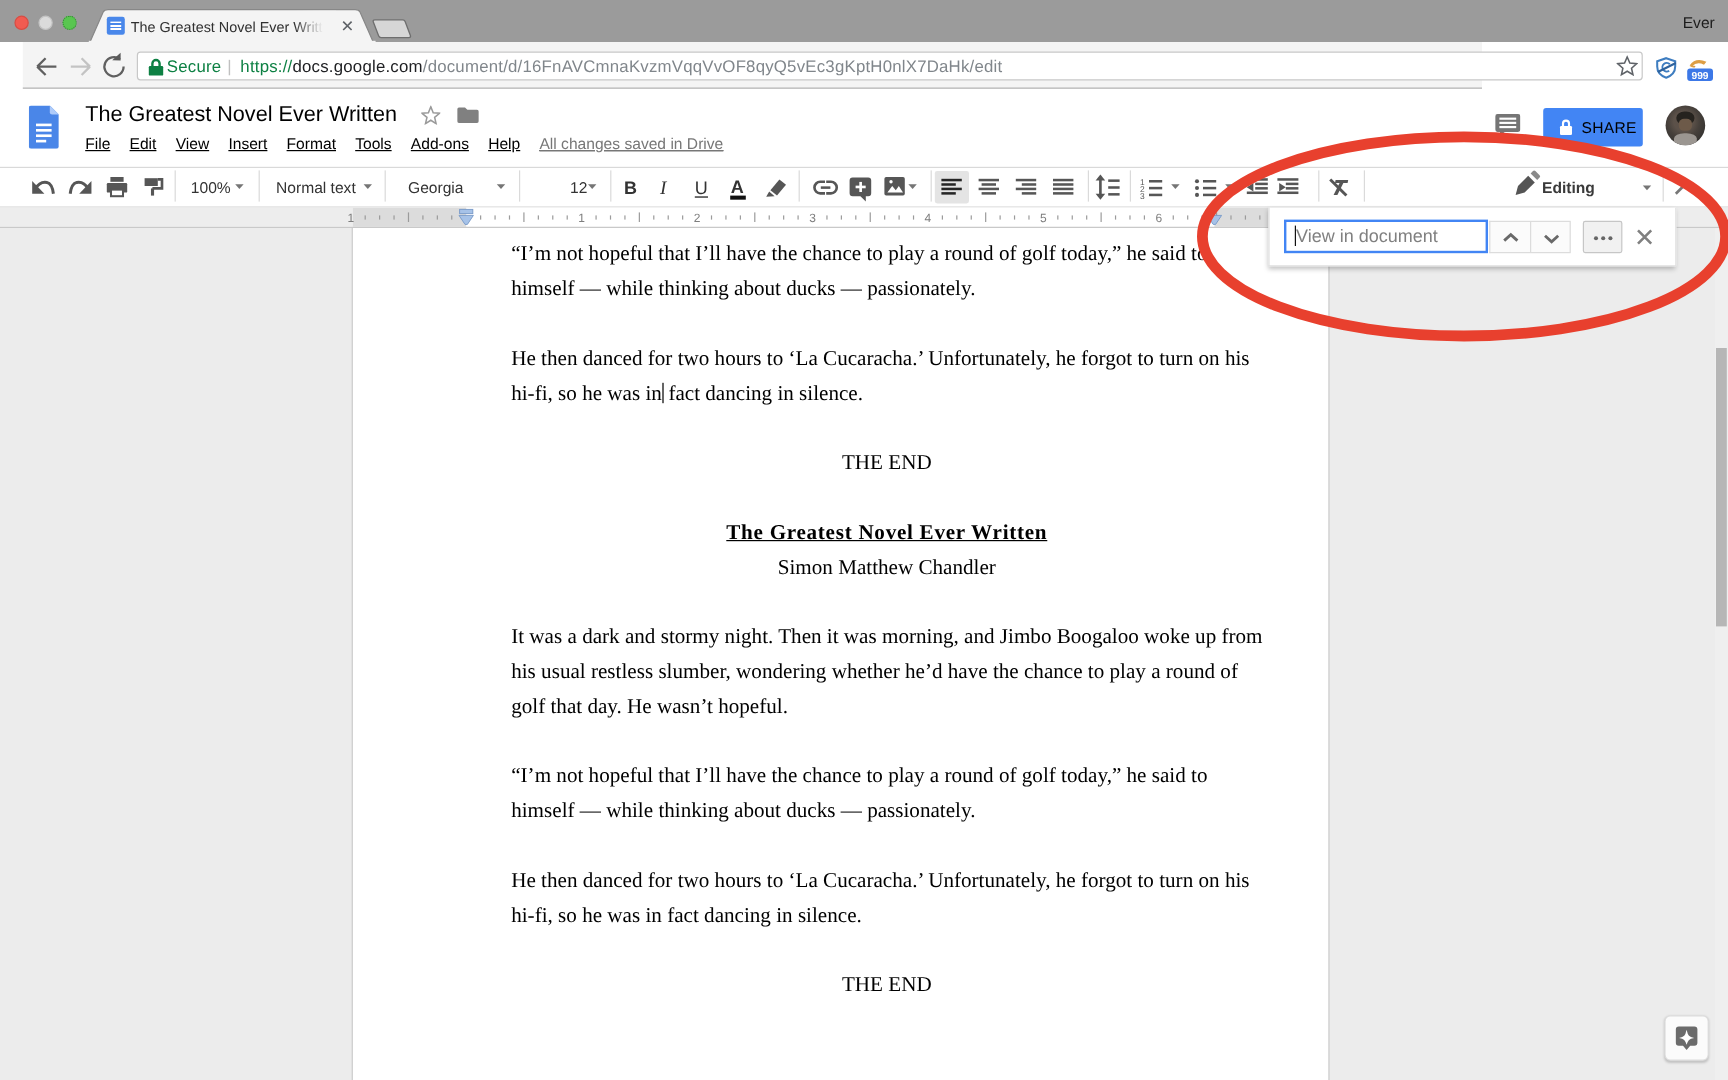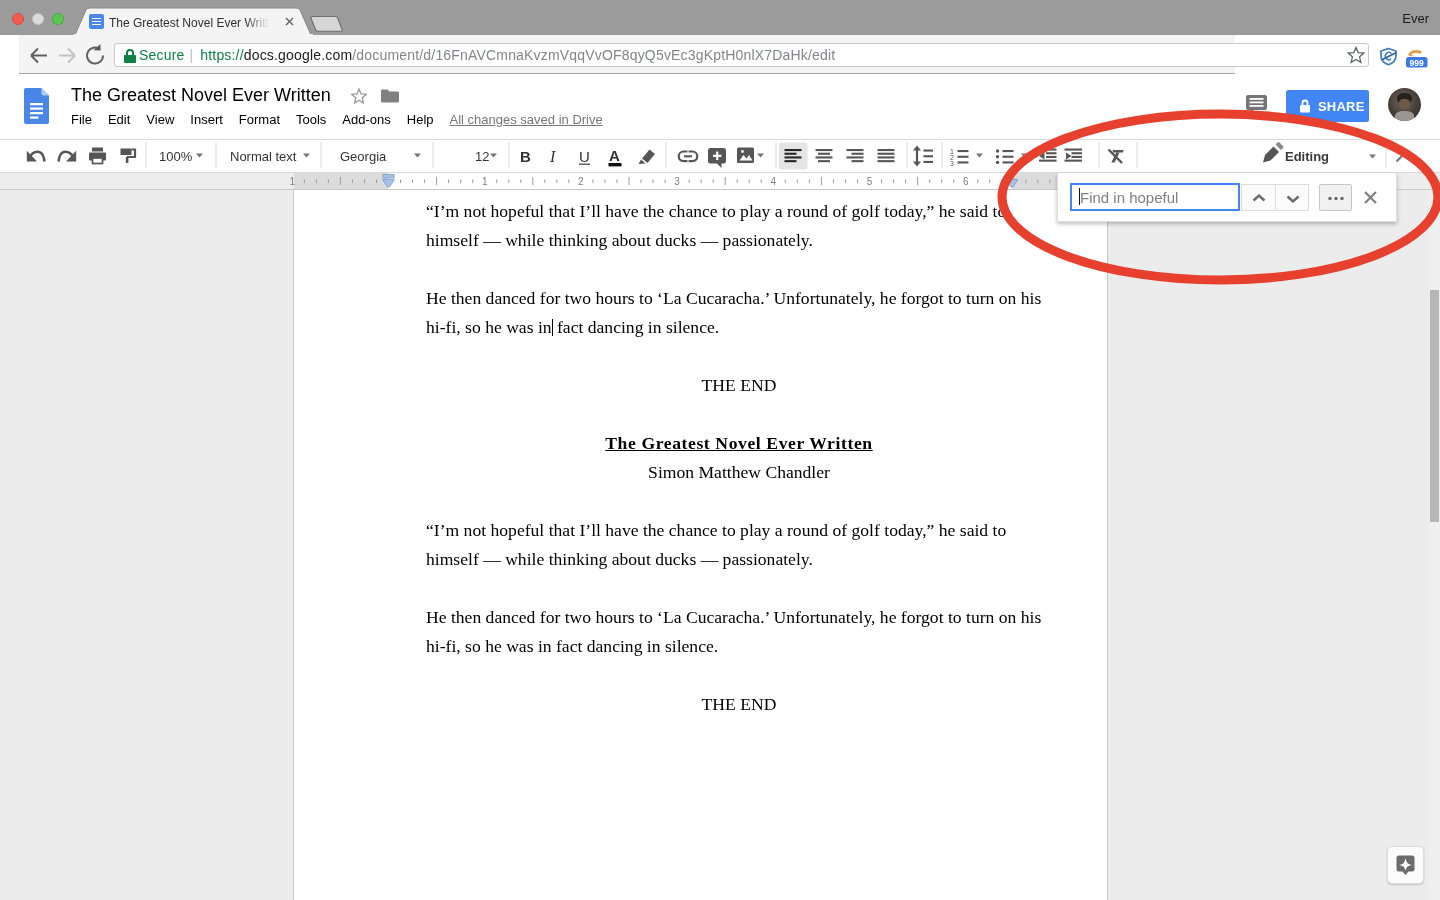--- a/index.html
+++ b/index.html
@@ -25,21 +25,21 @@
   #btoolbar { position:absolute; left:0; top:35px; width:1216px; height:39px; background:#f4f4f4; border-bottom:1px solid #a6a6a6;margin-left:19px; }
   #urlbar { position:absolute; left:95px; top:8px; width:1255px; height:24px; background:#fff; border:1px solid #c8c8c8; border-radius:3px; }
   #urltext { position:absolute; left:24px; top:2.5px; font-size:14px; letter-spacing:0.18px; color:#202124; white-space:nowrap; overflow:hidden; width:1180px; }
   .ugreen { color:#0d8043; }
   .ugrey { color:#80868b; }
   .usep { color:#c0c0c0; padding:0 7px 0 5px; }
 
   
   #docs { position:absolute; left:0; top:74px; width:1440px; height:116px; background:#fff; }
   #dtitle { position:absolute; left:71px; top:11px; font-size:18px; color:#000; }
-  #dmenu { position:absolute; left:71px; top:38px; font-size:13px; color:#000; }
+  #dmenu { position:absolute; left:71px; top:38px; font-size:13px; color:#000;text-decoration:underline; }
   #saved { color:#777; text-decoration:underline; }
   #toolbar { position:absolute; left:0; top:65px; width:1440px; height:34px; background:#fff; border-top:1px solid #d9d9d9; border-bottom:1px solid #d9d9d9; }
 
   
   #canvas { position:absolute; left:0; top:190px; width:1440px; height:710px; background:#ececec; }
   #page { position:absolute; left:293px; top:0; width:815px; height:710px; background:#fff; border-left:1px solid #c6c6c6; border-right:1px solid #c6c6c6; }
   #doc { position:absolute; left:94px; top:7px; width:640px; font-family:"Liberation Serif", serif; font-size:17.6px; line-height:29px; color:#000; white-space:nowrap;margin-left:38px; }
   #doc p { margin:0 0 29px 0; }
   #doc .ctr { text-align:center; width:626px; }
   #caret { display:inline-block; width:1px; height:17px; background:#000; vertical-align:-3px; }
@@ -144,38 +144,39 @@
       <path d="M0,2 Q0,0 2,0 L19,0 Q21,0 21,2 L21,13 Q21,15 19,15 L8,15 L4,18 L4,15 L2,15 Q0,15 0,13 Z" fill="#757575"></path>
       <rect x="3.5" y="3" width="14" height="1.8" fill="#fff"></rect>
         <rect x="3.5" y="6.5" width="14" height="1.8" fill="#fff"></rect>
         <rect x="3.5" y="10" width="14" height="1.8" fill="#fff"></rect>
     </svg>
     <div style="position:absolute;left:1286px;top:16px;width:83px;height:32px;background:#4285f4;border-radius:2.5px;">
       <svg width="12" height="14" style="position:absolute;left:13px;top:9px">
         <rect x="1" y="6" width="10" height="7.5" rx="1" fill="#fff"></rect>
         <path d="M3.5,6 V4 a2.5,2.5 0 0 1 5,0 V6" stroke="#fff" stroke-width="1.8" fill="none"></path>
       </svg>
-      <span style="position:absolute;left:32px;top:9px;font-size:13px;font-weight:bold;color:#ffffff;letter-spacing:0.2px">SHARE</span>
+      <span style="position:absolute;left:32px;top:9px;font-size:13px;font-weight:normal;color:#000000;letter-spacing:0.2px">SHARE</span>
     </div>
     <div style="position:absolute;left:1388px;top:14px;width:33px;height:33px;border-radius:50%;background:radial-gradient(circle at 45% 40%, #5c5149 0 30%, #46403b 50%, #353331 75%, #424140 100%);overflow:hidden">
       <div style="position:absolute;left:9px;top:5px;width:15px;height:11px;background:#26231f;border-radius:45%"></div>
       <div style="position:absolute;left:11px;top:11px;width:11px;height:10px;background:#6d5a49;border-radius:40%"></div>
       <div style="position:absolute;left:7px;top:23px;width:19px;height:10px;background:#9b9691;border-radius:45% 45% 0 0"></div>
     </div>
     <div id="toolbar"></div>
   </div>
 
   <div id="canvas">
     <div id="page">
       <div id="doc">
         <p>“I’m not hopeful that I’ll have the chance to play a round of golf today,” he said to<br>himself — while thinking about ducks — passionately.</p>
         <p>He then danced for two hours to ‘La Cucaracha.’ Unfortunately, he forgot to turn on his<br>hi-fi, so he was in<span id="caret"></span> fact dancing in silence.</p>
         <p class="ctr">THE END</p>
         <p class="ctr" style="margin-bottom:0"><b style="letter-spacing:0.6px"><u>The Greatest Novel Ever Written</u></b><br>Simon Matthew Chandler</p>
         <p style="margin:0; height:29px"></p>
+        <p>It was a dark and stormy night. Then it was morning, and Jimbo Boogaloo woke up from<br>his usual restless slumber, wondering whether he’d have the chance to play a round of<br>golf that day. He wasn’t hopeful.</p>
         <p>“I’m not hopeful that I’ll have the chance to play a round of golf today,” he said to<br>himself — while thinking about ducks — passionately.</p>
         <p>He then danced for two hours to ‘La Cucaracha.’ Unfortunately, he forgot to turn on his<br>hi-fi, so he was in fact dancing in silence.</p>
         <p class="ctr">THE END</p>
       </div>
     </div>
   </div>
 
   <svg id="ovl" width="1440" height="900">
       <path d="M29.5,157.5 q3.5,-6.5 9.5,-5.5 q4.5,1 5.5,9.5" fill="none" stroke="#565656" stroke-width="2.5"></path>
       <path d="M26.8,150.8 l0,10.7 l10.2,0 z" fill="#565656" stroke="none" stroke-width="0"></path>
@@ -362,21 +363,21 @@
   <div id="explore">
     <svg width="20" height="20" style="position:absolute;left:8px;top:8px">
       <path d="M0.5,3 Q0.5,0.5 3,0.5 L16,0.5 Q18.5,0.5 18.5,3 L18.5,14 Q18.5,16.5 16,16.5 L12.5,16.5 L9.5,20 L6.5,16.5 L3,16.5 Q0.5,16.5 0.5,14 Z" fill="#6b6b6b"></path>
       <path d="M9.5,3.2 Q10.3,7 11.5,8.2 Q12.7,9.4 15.8,9.9 Q12.7,10.4 11.5,11.6 Q10.3,12.8 9.5,15.6 Q8.7,12.8 7.5,11.6 Q6.3,10.4 3.2,9.9 Q6.3,9.4 7.5,8.2 Q8.7,7 9.5,3.2 Z" fill="#fff"></path>
     </svg>
   </div>
 
   <div id="findpop">
     <div id="findinput">
         <span class="cur"></span>
-        <span class="ph">Find in hopeful</span>
+        <span class="ph">View in document</span>
       </div>
     <div class="fbtn" id="fup"><svg width="34" height="27">
           <path d="M11.5,15.5 L17,10.5 L22.5,15.5" stroke="#696969" stroke-width="2.4" fill="none"></path>
         </svg></div>
     <div class="fbtn" id="fdown"><svg width="34" height="27">
           <path d="M11.5,11.5 L17,16.5 L22.5,11.5" stroke="#696969" stroke-width="2.4" fill="none"></path>
         </svg></div>
     <div class="fbtn" id="fdots"><svg width="33" height="27">
           <circle cx="10" cy="13.5" r="1.7" fill="#666"></circle>
           <circle cx="16" cy="13.5" r="1.7" fill="#666"></circle>

